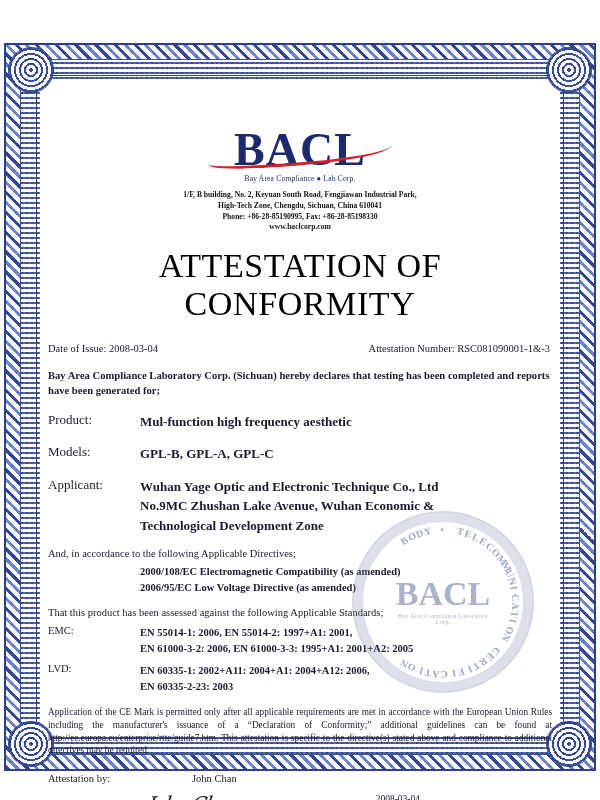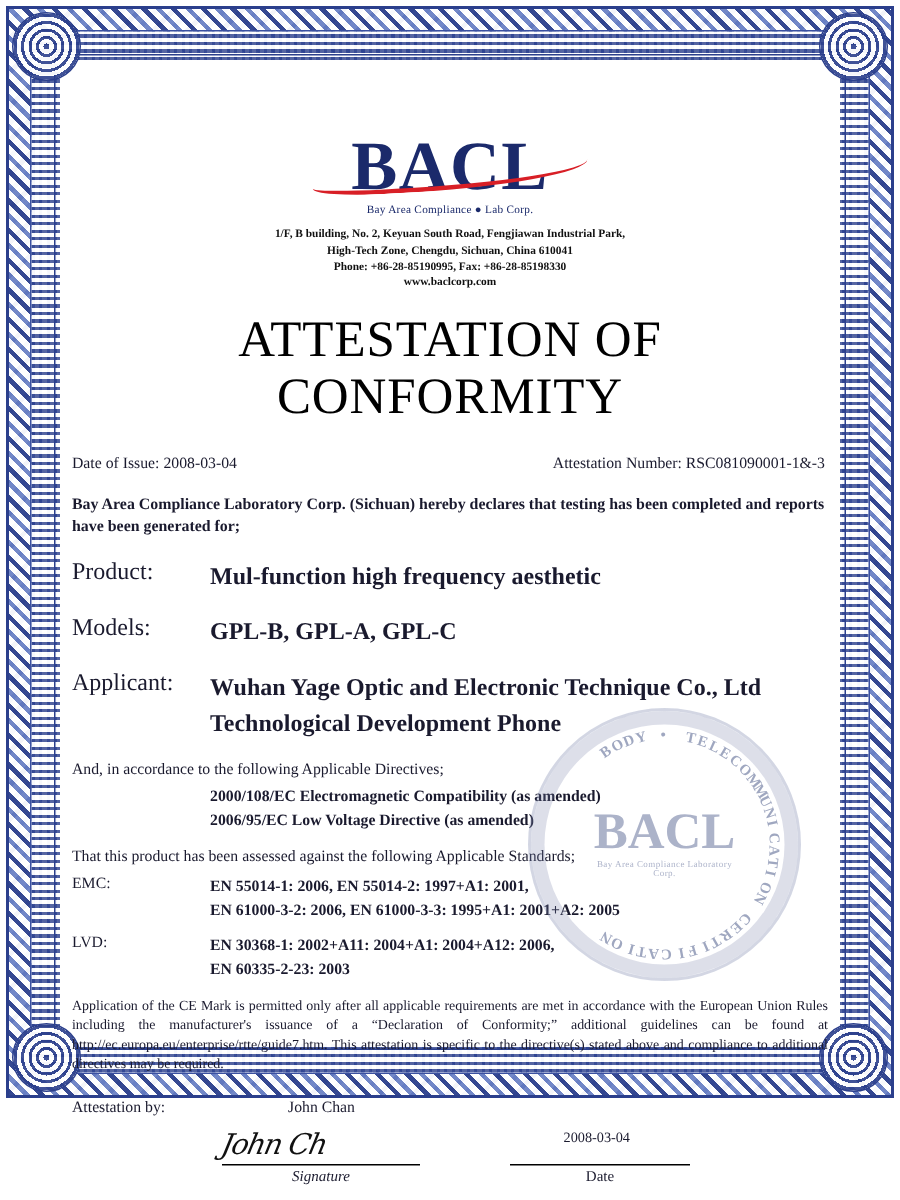--- a/index.html
+++ b/index.html
@@ -15,20 +15,21 @@
     overflow: hidden;
   }
 
   
   .page {
     position: relative;
     width: 600px;
     height: 736px;
     background: #ffffff;
     box-sizing: border-box;
+    margin-top: 39px;
   }
 
   .border-outer {
     position: absolute;
     left: 4px; top: 4px; right: 4px; bottom: 4px;
     border: 2px solid #2b3f8c;
     background:
       repeating-linear-gradient(45deg,
         rgba(43,63,140,0.95) 0px, rgba(43,63,140,0.95) 3px,
         rgba(255,255,255,0.9) 3px, rgba(255,255,255,0.9) 7px,
@@ -143,21 +144,21 @@
   .declare {
     margin-top: 14px;
     font-size: 10.6px;
     font-weight: bold;
     line-height: 1.45;
   }
 
   .field {
     display: flex;
     margin-top: 13px;
-    font-size: 16px;
+    font-size: 13px;
   }
   .field .label {
     width: 92px;
     flex: 0 0 92px;
   }
   .field .value {
     font-weight: bold;
     line-height: 1.5;
   }
 
@@ -339,21 +340,22 @@
 
     <div class="field">
       <div class="label">Models:</div>
       <div class="value">GPL-B, GPL-A, GPL-C</div>
     </div>
 
     <div class="field">
       <div class="label">Applicant:</div>
       <div class="value">
         <div>Wuhan Yage Optic and Electronic Technique Co., Ltd</div>
-        <div>Technological Development Phone</div>
+        <div>No.9MC Zhushan Lake Avenue, Wuhan Economic &amp;</div>
+        <div>Technological Development Zone</div>
       </div>
     </div>
 
     <div class="para">And, in accordance to the following Applicable Directives;</div>
     <div class="bold-block">
       <div>2000/108/EC Electromagnetic Compatibility (as amended)</div>
       <div>2006/95/EC Low Voltage Directive (as amended)</div>
     </div>
 
     <div class="para-tight">That this product has been assessed against the following Applicable Standards;</div>
@@ -362,21 +364,21 @@
       <div class="label">EMC:</div>
       <div class="value">
         <div>EN 55014-1: 2006, EN 55014-2: 1997+A1: 2001,</div>
         <div>EN 61000-3-2: 2006, EN 61000-3-3: 1995+A1: 2001+A2: 2005</div>
       </div>
     </div>
 
     <div class="std-row">
       <div class="label">LVD:</div>
       <div class="value">
-        <div>EN 30368-1: 2002+A11: 2004+A1: 2004+A12: 2006,</div>
+        <div>EN 60335-1: 2002+A11: 2004+A1: 2004+A12: 2006,</div>
         <div>EN 60335-2-23: 2003</div>
       </div>
     </div>
 
     <div class="fineprint">Application of the CE Mark is permitted only after all applicable requirements are met in accordance with the European Union Rules including the manufacturer's issuance of a “Declaration of Conformity;” additional guidelines can be found at http://ec.europa.eu/enterprise/rtte/guide7.htm. This attestation is specific to the directive(s) stated above and compliance to additional directives may be required.</div>
 
     <div class="sign-area">
       <div class="sign-by">
         <div class="label">Attestation by:</div>
         <div class="name">John Chan</div>

